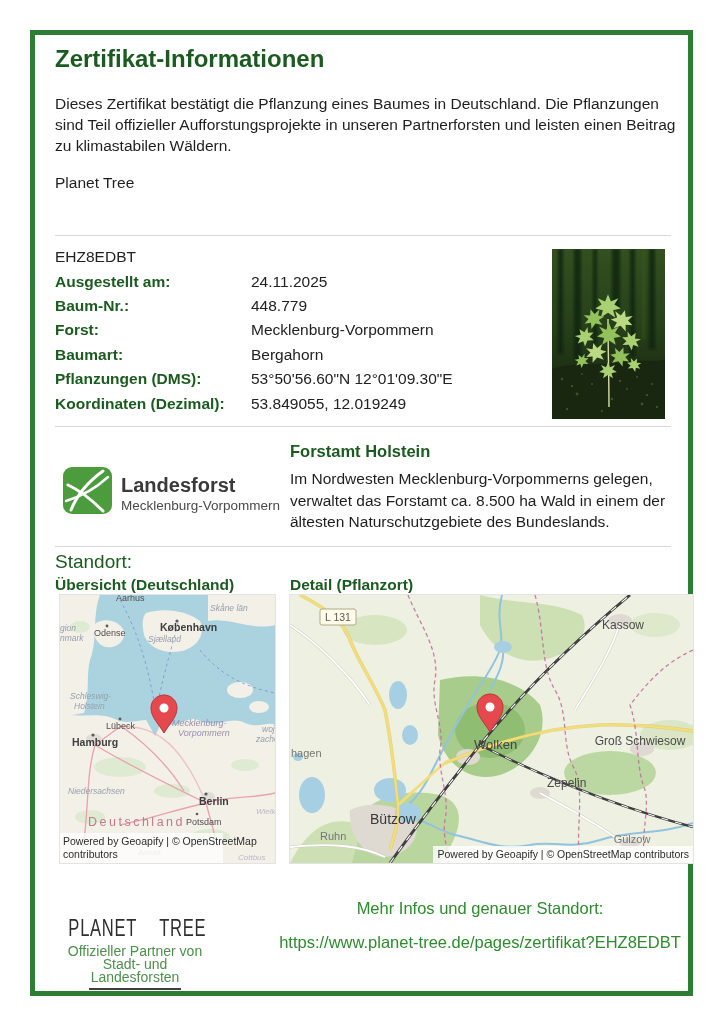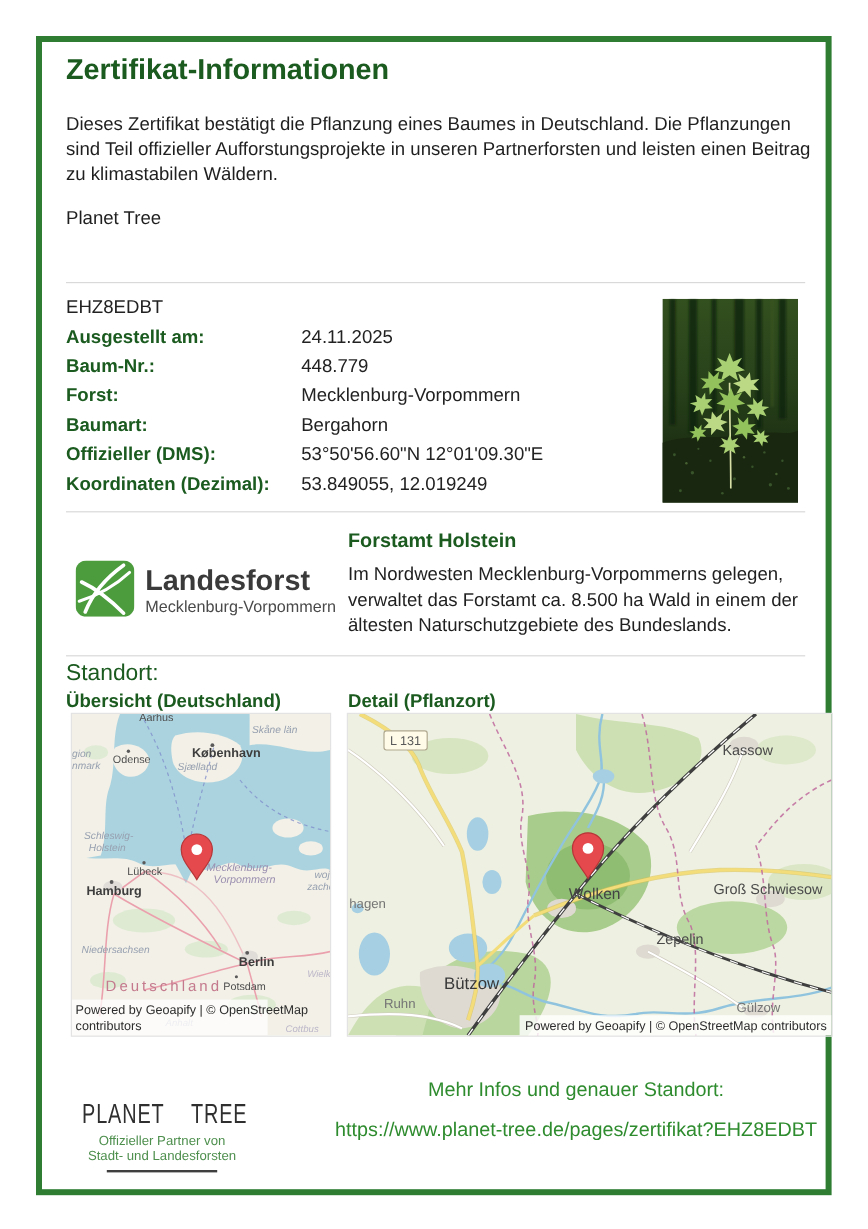--- a/index.html
+++ b/index.html
@@ -13,36 +13,36 @@
   .thanks{left:20px;top:137px;width:628px;font-size:15.5px;line-height:22px;color:#1f1f1f;}
   .divider{left:20px;width:616px;border-top:1px solid #d9d9d9;height:0;}
   .d1{top:200px}.d2{top:391px}.d3{top:511px}
   .cert-table{left:20px;top:210px;width:492px;}
   .cert-row{display:flex;height:24.4px;align-items:center;}
   .cert-label{width:196px;font-weight:bold;color:#1b5b20;font-size:15.5px;}
   .cert-value{color:#222;font-size:15.5px;}
   .photo{left:517px;top:214px;width:113px;height:170px;}
   .lf-logo{left:28px;top:432px;width:49px;height:47px;}
   .lf-text{left:86px;top:437px;}
-  .lf-name{font-size:24px;font-weight:bold;color:#3a3a3a;line-height:26px;}
+  .lf-name{font-size:20px;font-weight:bold;color:#3a3a3a;line-height:26px;}
   .lf-region{font-size:13.5px;color:#4a4a4a;}
   .fa-block{left:255px;top:407px;width:400px;}
   .fa-heading{font-size:16.5px;font-weight:bold;color:#1b5b20;margin:0 0 7px 0;}
   .fa-desc{font-size:15.5px;line-height:21.5px;color:#1f1f1f;width:392px;}
   .standort{left:20px;top:516px;font-size:19px;font-weight:normal;color:#1b5b20;}
   .map-title{font-size:15.5px;font-weight:bold;color:#1b5b20;}
   .mt1{left:20px;top:541px}.mt2{left:255px;top:541px}
   .map{outline:1px solid #e3e3e3;}
   .map1{left:25px;top:560px;width:215px;height:268px;}
   .map2{left:255px;top:560px;width:403px;height:268px;}
   .pt-logo{left:25px;top:841px;width:150px;text-align:center;}
   .pt-row{display:flex;align-items:flex-end;justify-content:center;height:66px;}
   .pt-word{font-size:23px;color:#2f2f2f;transform:scaleX(.72);transform-origin:center bottom;
            letter-spacing:1px;line-height:1;padding-bottom:2px;display:inline-block;}
-  .pt-sub{font-size:11px;color:#4e8f4e;line-height:13px;margin-top:3px;}
+  .pt-sub{font-size:14px;color:#4e8f4e;line-height:13px;margin-top:3px;}
   .pt-line{width:92px;border-top:2px solid #3f3f3f;margin:4px auto 0;}
   .info-block{left:230px;top:864px;width:430px;text-align:center;}
   .info-label{font-size:16.5px;color:#2e8b2e;margin-bottom:15px;}
   .info-url{font-size:16.5px;color:#2e8b2e;text-decoration:none;display:inline-block;}
   
   svg text{font-family:"Liberation Sans",sans-serif;}
   .m-lbl{font-size:9px;fill:#4e4e4e;}
   .m-lbl-b{font-size:10.5px;font-weight:bold;fill:#3d3d3d;}
   .m-it{font-size:8.5px;font-style:italic;fill:#97a0b0;}
   .m-it2{font-size:9px;font-style:italic;fill:#9b8fb0;}
@@ -83,21 +83,21 @@
       </div>
       <div class="cert-row">
         <div class="cert-label">Forst:</div>
         <div class="cert-value">Mecklenburg-Vorpommern</div>
       </div>
       <div class="cert-row">
         <div class="cert-label">Baumart:</div>
         <div class="cert-value">Bergahorn</div>
       </div>
       <div class="cert-row">
-        <div class="cert-label">Offizieller (DMS):</div>
+        <div class="cert-label">Pflanzungen (DMS):</div>
         <div class="cert-value">53°50'56.60"N 12°01'09.30"E</div>
       </div>
       <div class="cert-row">
         <div class="cert-label">Koordinaten (Dezimal):</div>
         <div class="cert-value">53.849055, 12.019249</div>
       </div>
     </div>
 
     <div class="abs photo">
       <svg width="113" height="170" viewBox="0 0 113 170">

